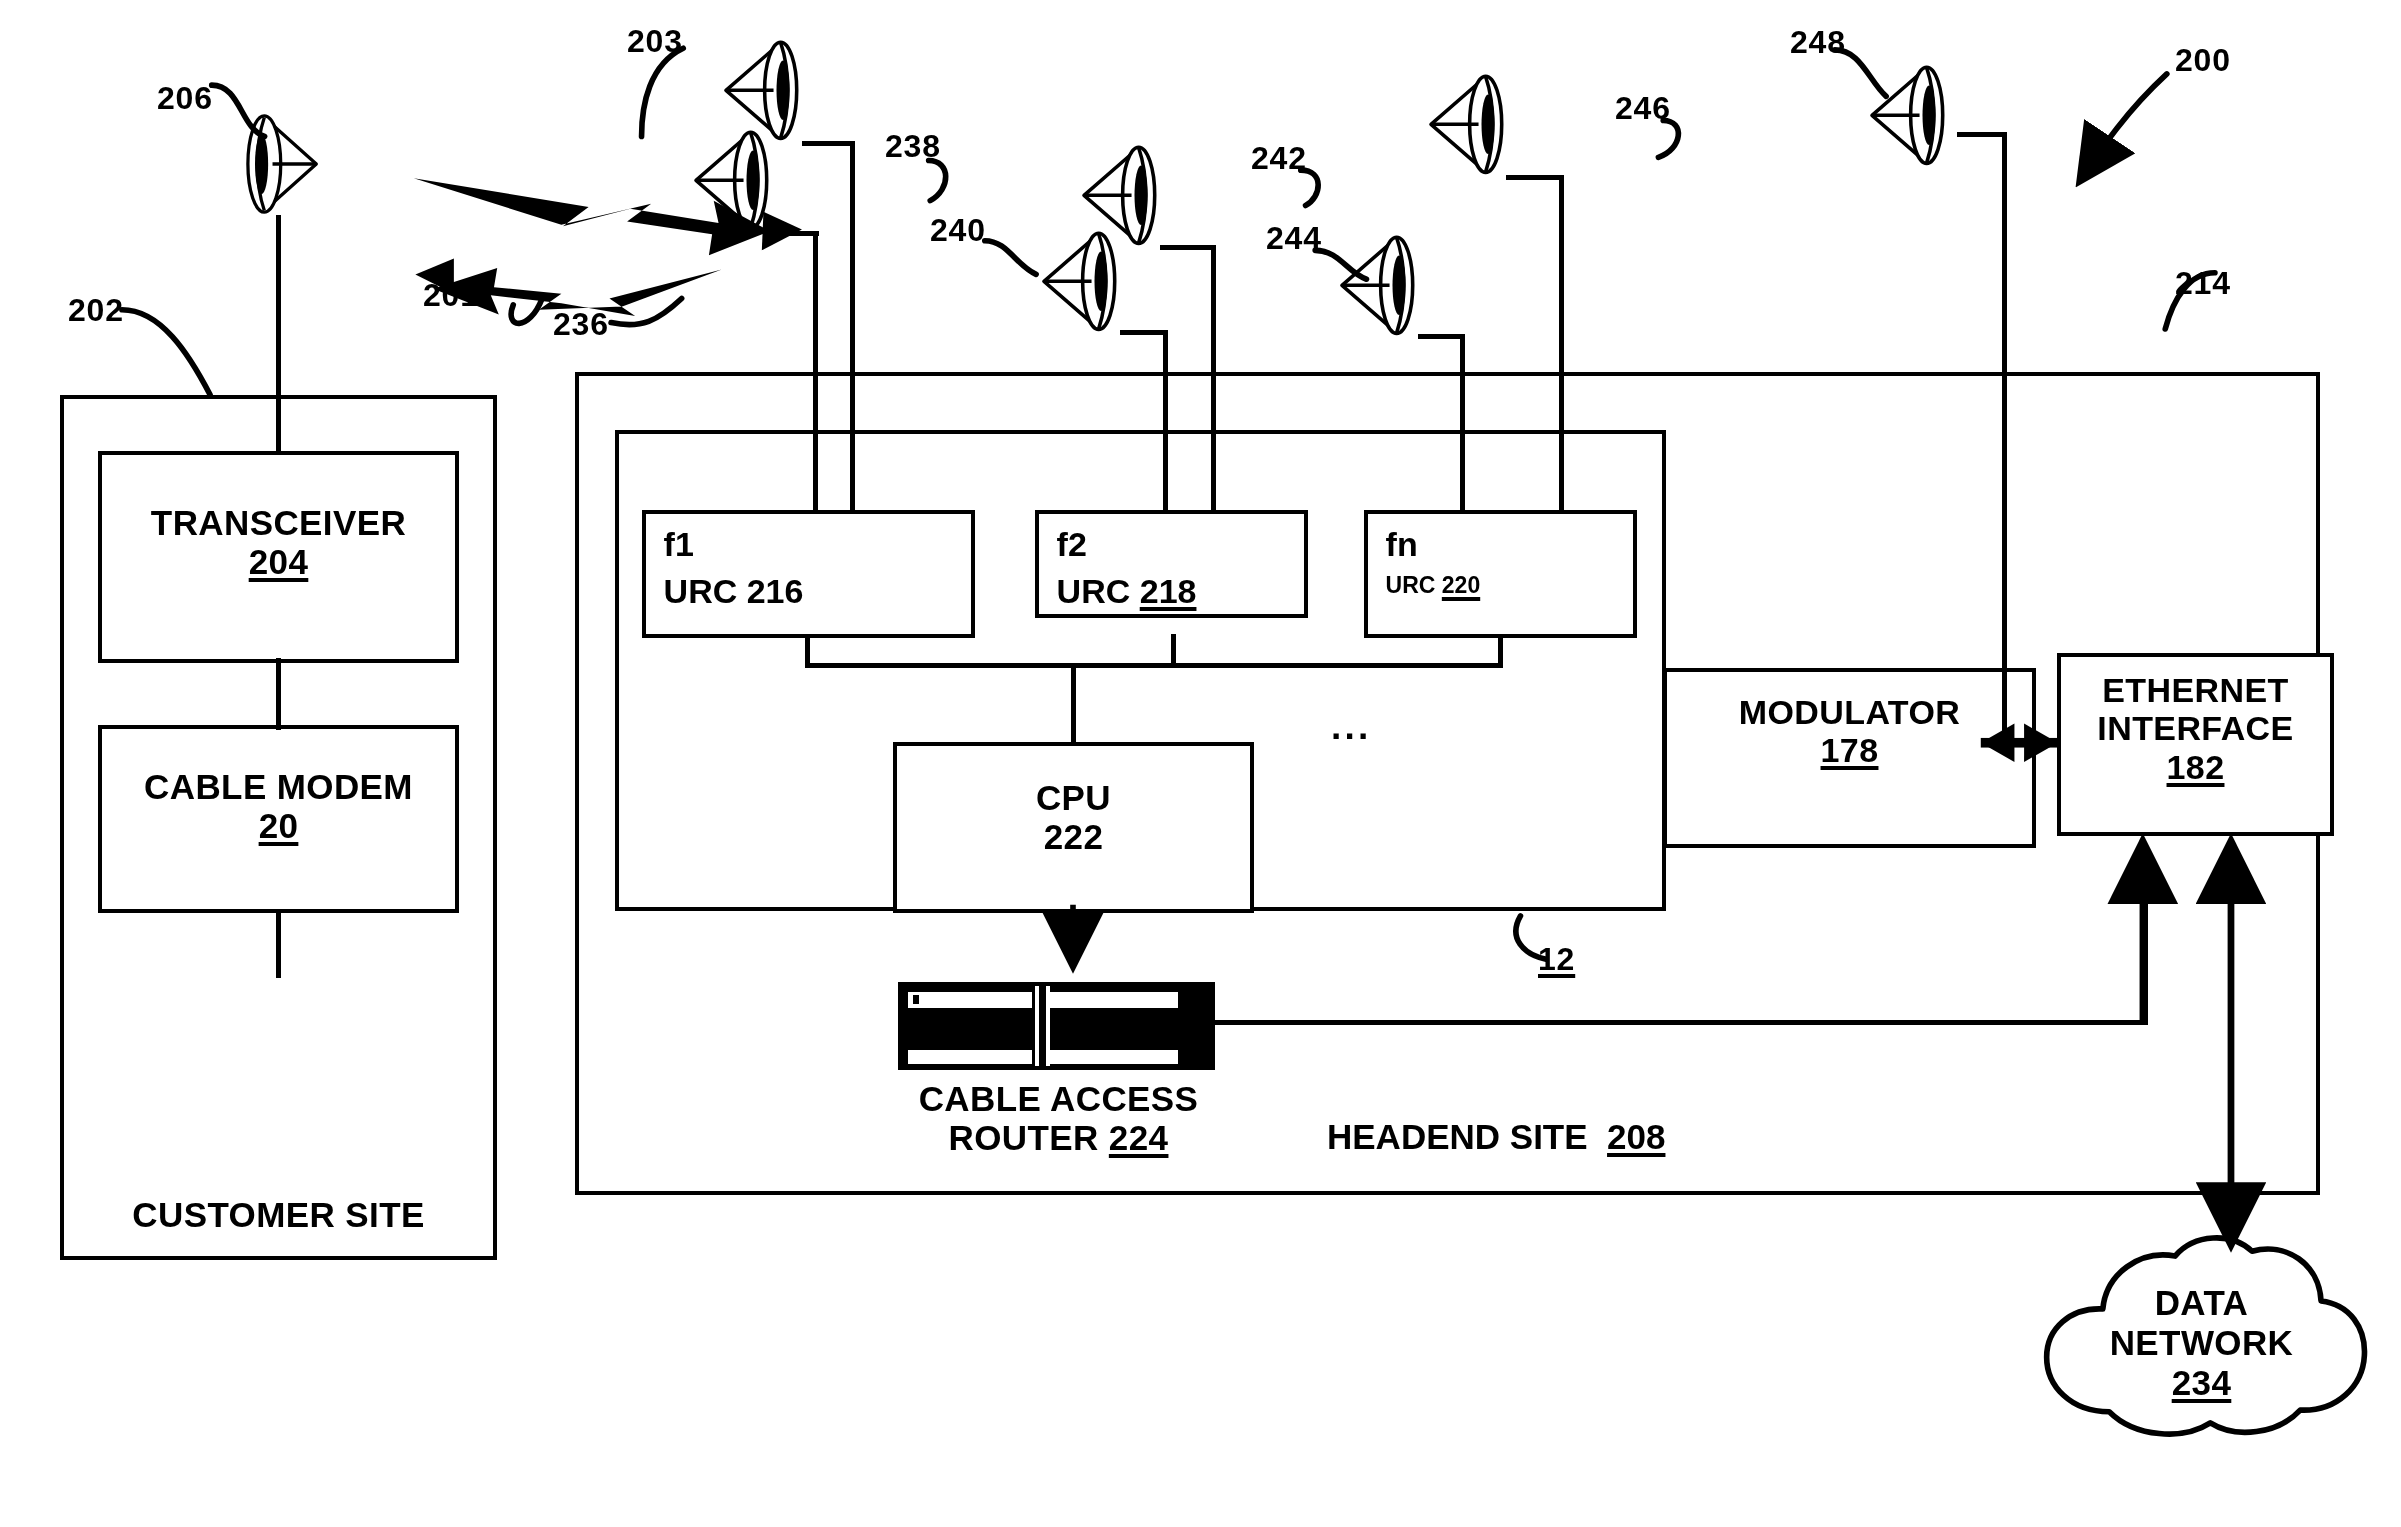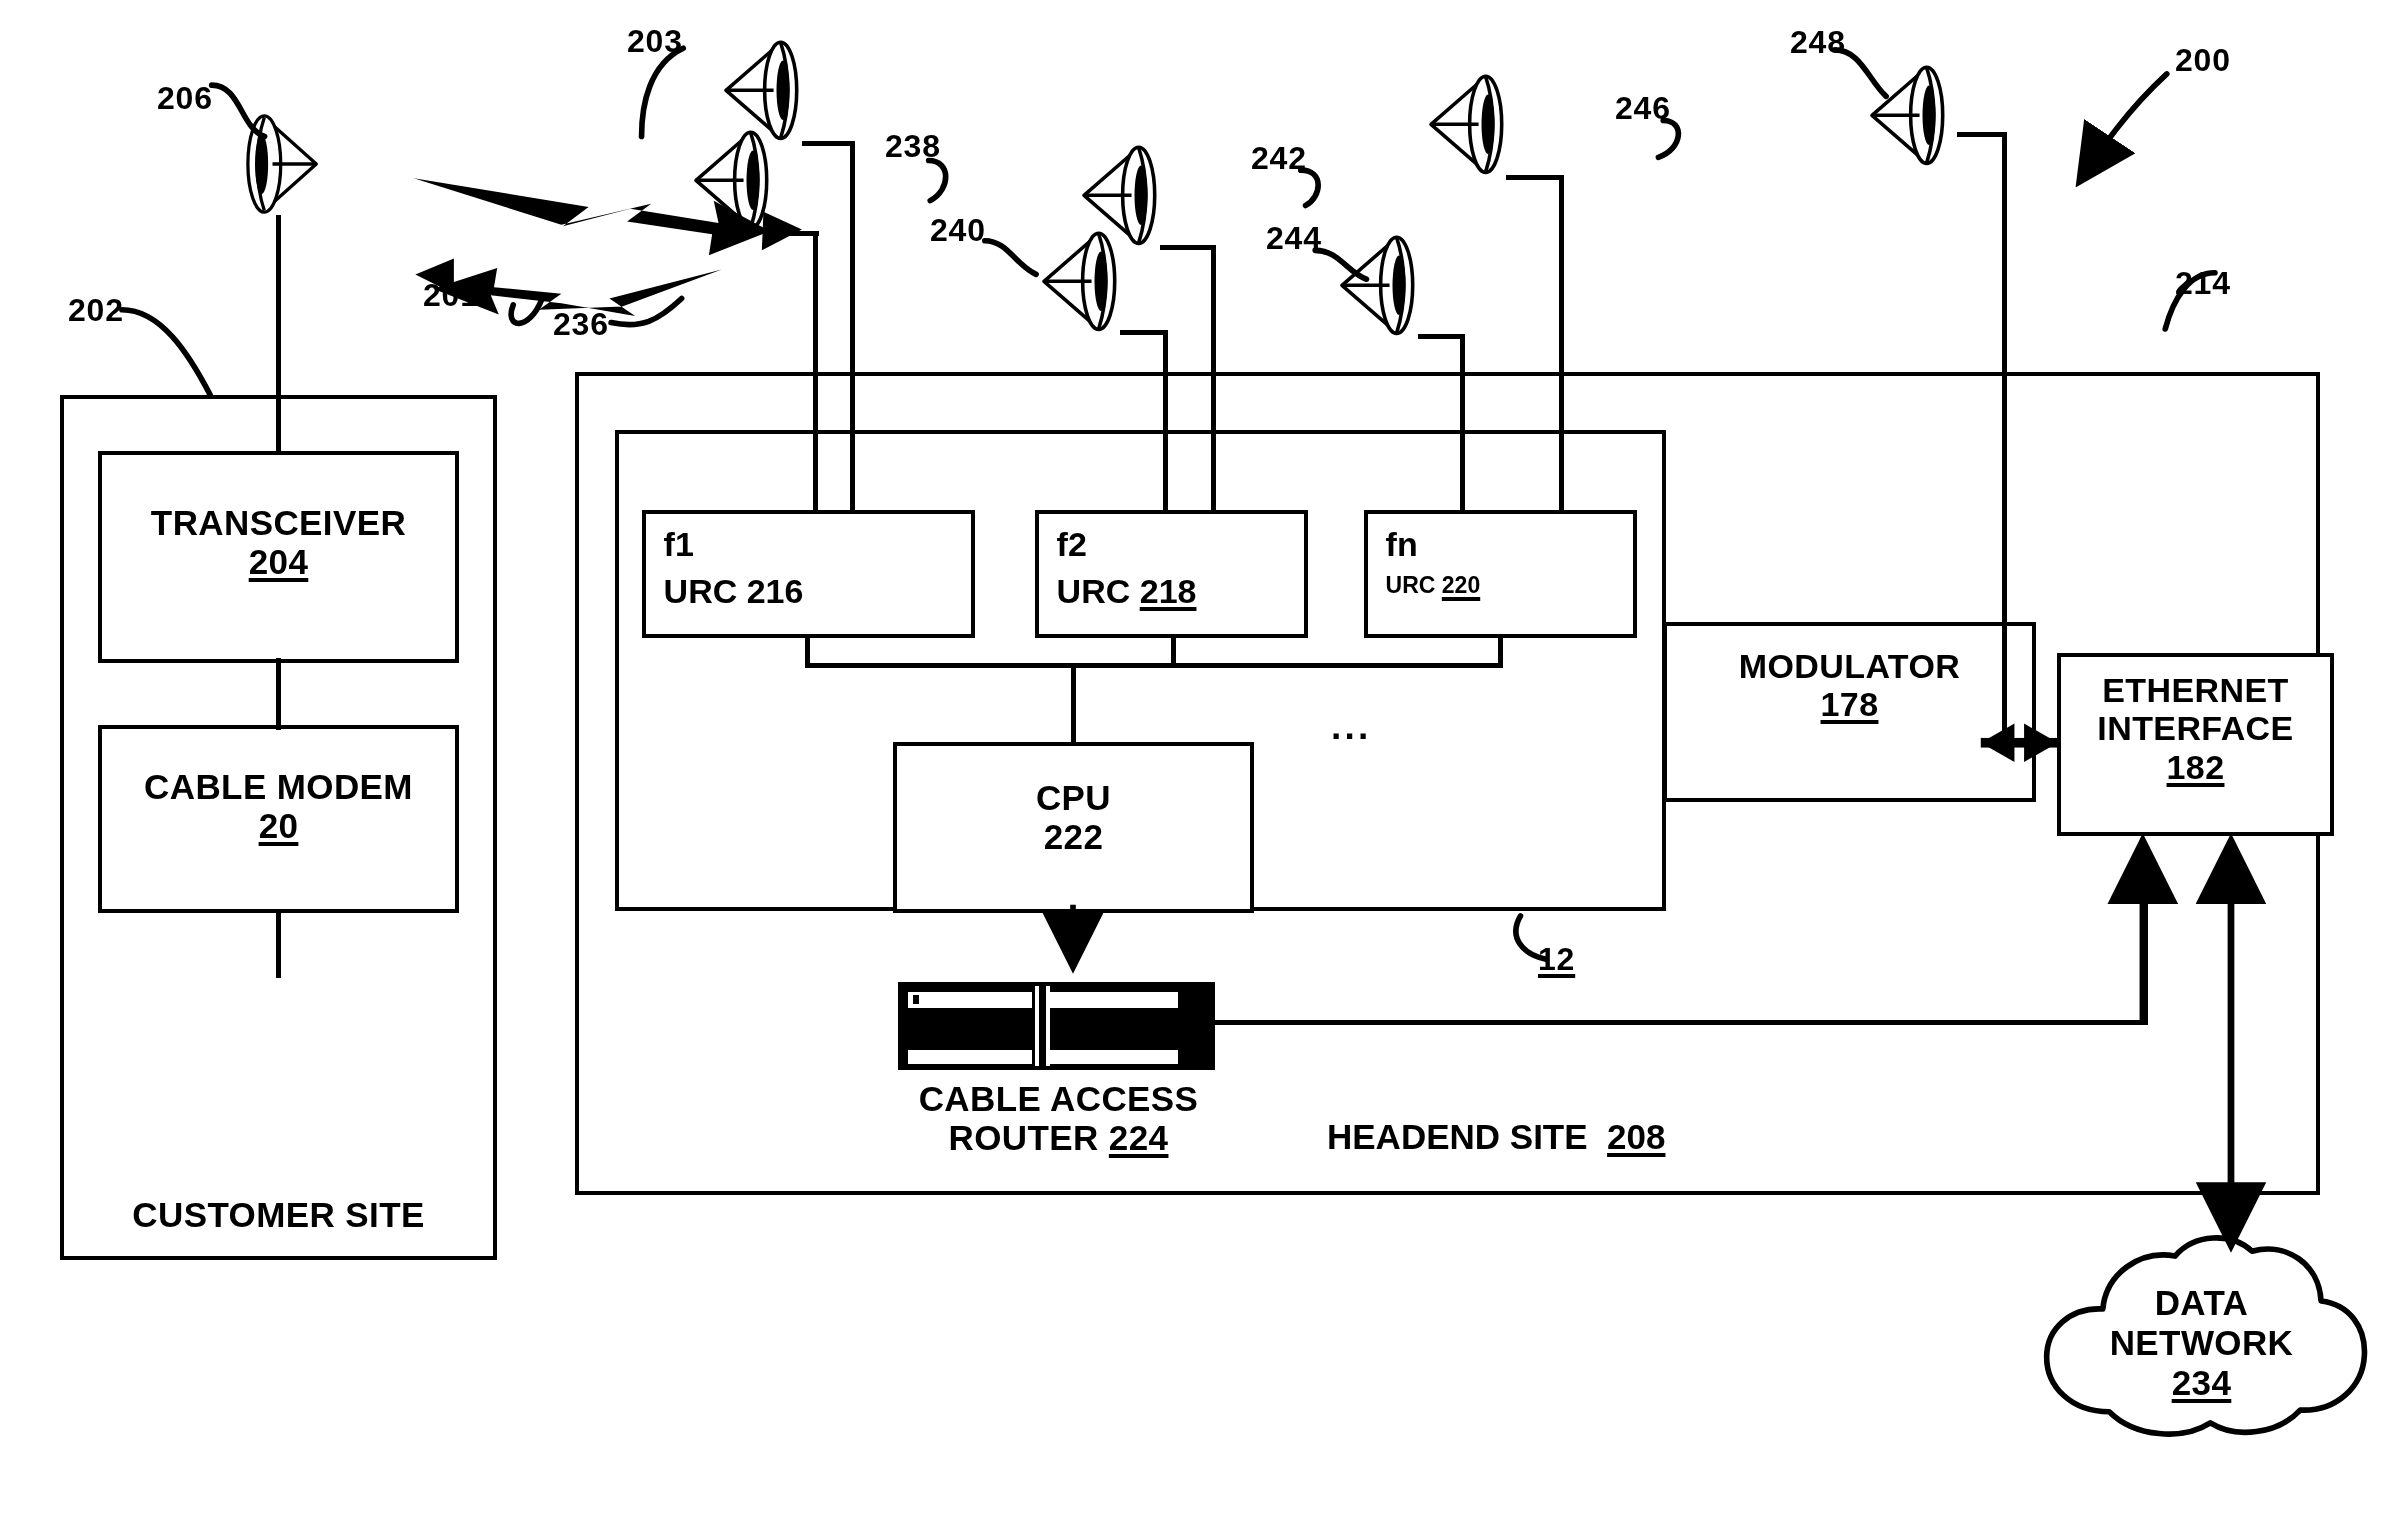--- a/index.html
+++ b/index.html
@@ -77,21 +77,21 @@
 
   <div class="box" style="left:575px; top:372px; width:1745px; height:823px;"></div>
 
   <div class="box" style="left:615px; top:430px; width:1051px; height:481px;"></div>
 
   <div class="box" style="left:642px; top:510px; width:333px; height:128px;">
     <div style="position:absolute; left:17.6px; top:11.2px; font-size:34px; font-weight:700;">f1</div>
     <div style="position:absolute; left:17.6px; top:58px; font-size:34px; font-weight:700;">URC 216</div>
   </div>
 
-  <div class="box" style="left:1035px; top:510px; width:273px; height:128px;">
+  <div class="box" style="left:1035px; top:510px; width:273px; height:108px;">
     <div style="position:absolute; left:17.6px; top:11.2px; font-size:34px; font-weight:700;">f2</div>
     <div style="position:absolute; left:17.6px; top:58px; font-size:34px; font-weight:700;">
       <span>URC</span>
       <span class="ul">218</span>
     </div>
   </div>
 
   <div class="box" style="left:1364px; top:510px; width:273px; height:128px;">
     <div style="position:absolute; left:17.6px; top:11.2px; font-size:34px; font-weight:700;">fn</div>
     <div style="position:absolute; left:17.6px; top:58px; font-size:23px; font-weight:700;">
@@ -131,21 +131,21 @@
       <span>ROUTER</span>
       <span class="ul">224</span>
     </span>
   </div>
 
   <div style="position:absolute; left:1327px; top:1117px; font-size:35px; font-weight:700; white-space:nowrap;">
     <span>HEADEND SITE</span>
     &nbsp;<span class="ul">208</span>
   </div>
 
-  <div class="box" style="left:1663px; top:622px; width:373px; height:180px;padding-left:44px;">
+  <div class="box" style="left:1663px; top:668px; width:373px; height:180px;padding-left:44px;">
     <div class="boxlabel" style="top:21px; font-size:34px;">
       <span>MODULATOR</span><br>
       <span class="ul">178</span>
     </div>
   </div>
 
   <div class="box" style="left:2057px; top:653px; width:277px; height:183px;">
     <div class="boxlabel" style="top:14.4px; font-size:34px;">
       <span>ETHERNET</span><br>
       <span>INTERFACE</span><br>

